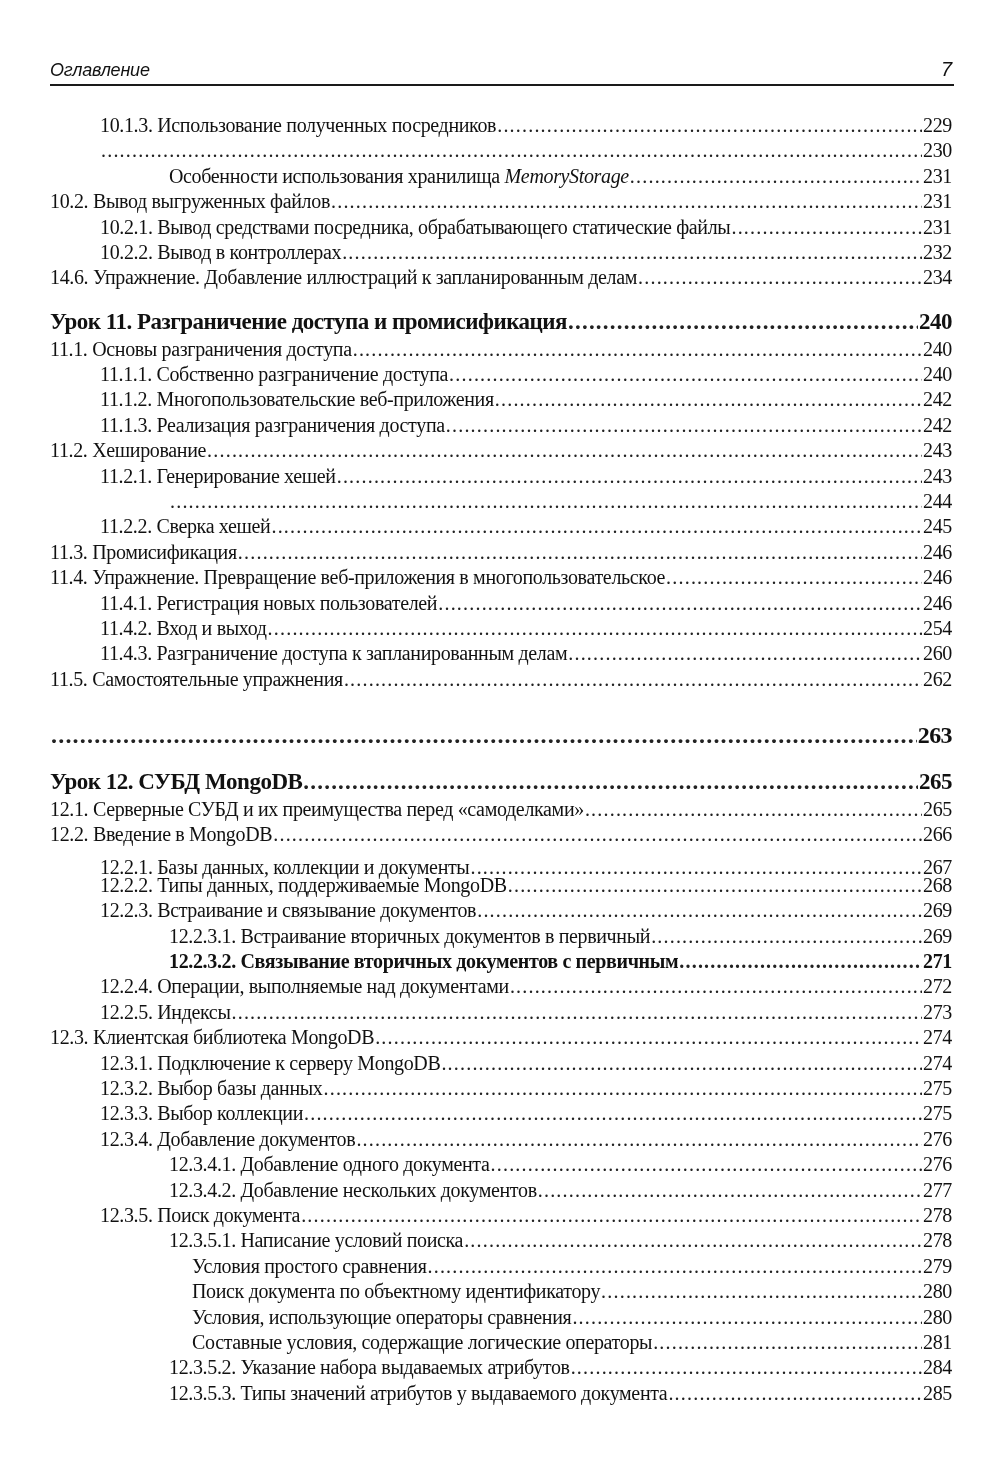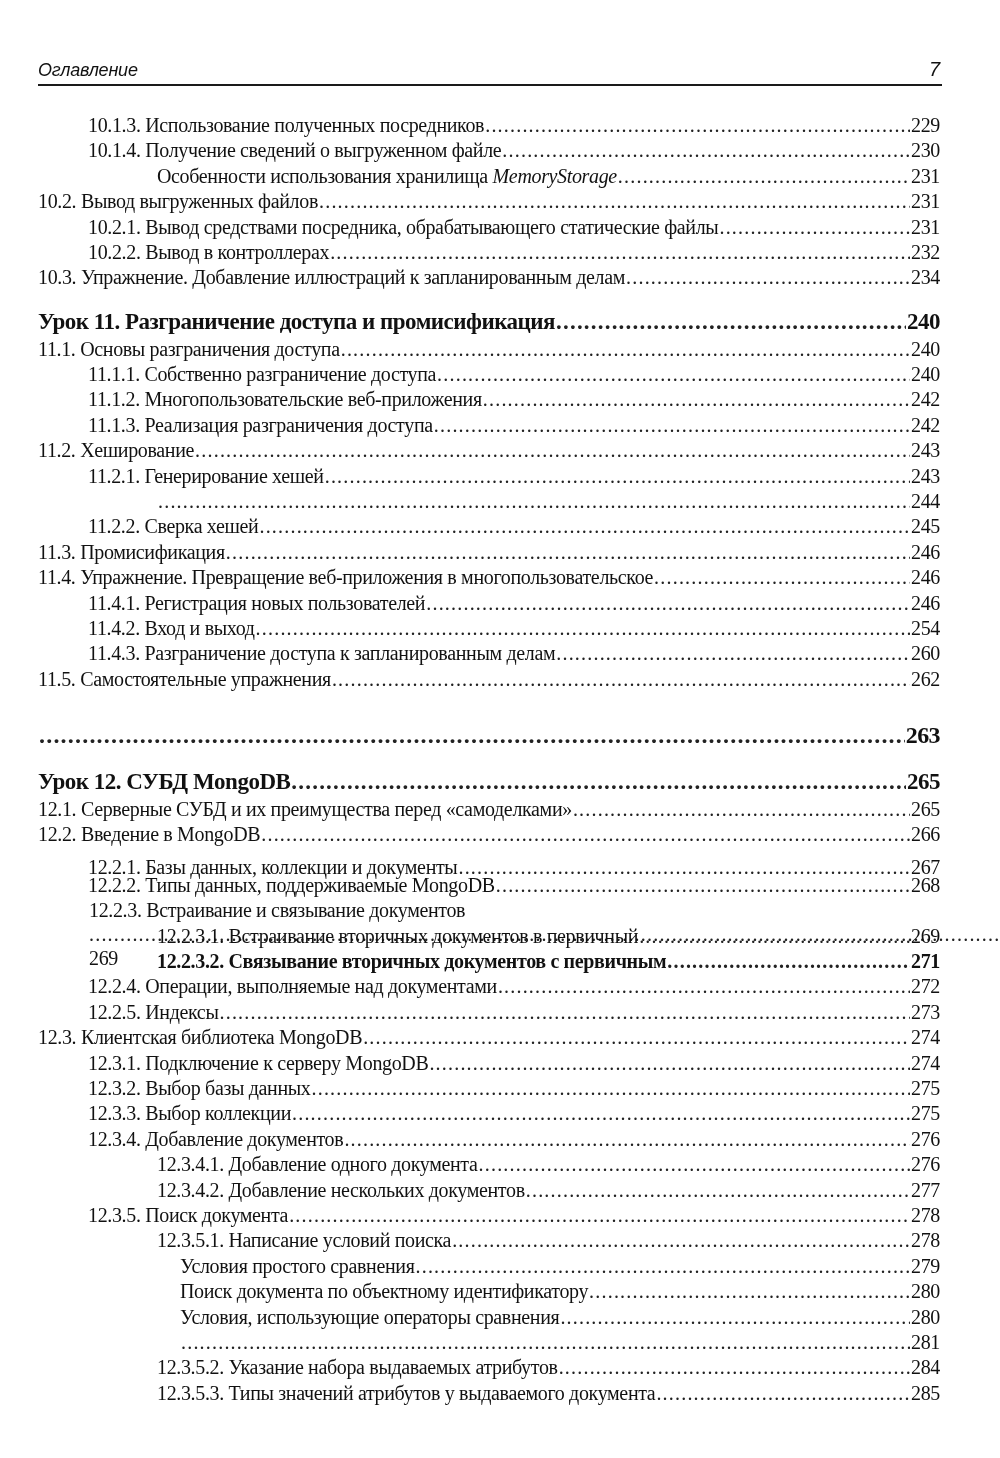--- a/index.html
+++ b/index.html
@@ -10,21 +10,21 @@
   body {
     width: 1000px;
     height: 1458px;
     position: relative;
     overflow: hidden;
     font-family: "Liberation Serif", "DejaVu Serif", serif;
     color: #111111;
   }
   .page {
     position: absolute;
-    left: 0; top: 0;
+    left: 12px; top: 0;
     width: 824px;
     height: 1458px;
   }
   .running-head {
     position: absolute;
     left: 38px;
     top: 58px;
     width: 904px;
     height: 26px;
     border-bottom: 2px solid #1a1a1a;
@@ -101,21 +101,20 @@
     <span class="running-page">7</span>
   </div>
 
   <div class="toc" id="toc">
       <div class="entry lvl2" style="top: 113px;">
         <span class="label">10.1.3. Использование полученных посредников</span>
         <span class="leader"></span>
         <span class="pg">229</span>
       </div>
       <div class="entry lvl2" style="top: 138.4px;">
-        <span class="label">10.1.4. Получение сведений о выгруженном файле</span>
         <span class="leader"></span>
         <span class="pg">230</span>
       </div>
       <div class="entry lvl3" style="top: 163.8px;">
         <span class="label">Особенности использования хранилища <span class="it">MemoryStorage</span></span>
         <span class="leader"></span>
         <span class="pg">231</span>
       </div>
       <div class="entry lvl1" style="top: 189.2px;">
         <span class="label">10.2. Вывод выгруженных файлов</span>
@@ -126,21 +125,21 @@
         <span class="label">10.2.1. Вывод средствами посредника, обрабатывающего статические файлы</span>
         <span class="leader"></span>
         <span class="pg">231</span>
       </div>
       <div class="entry lvl2" style="top: 240px;">
         <span class="label">10.2.2. Вывод в контроллерах</span>
         <span class="leader"></span>
         <span class="pg">232</span>
       </div>
       <div class="entry lvl1" style="top: 265.4px;">
-        <span class="label">10.3. Упражнение. Добавление иллюстраций к запланированным делам</span>
+        <span class="label">14.6. Упражнение. Добавление иллюстраций к запланированным делам</span>
         <span class="leader"></span>
         <span class="pg">234</span>
       </div>
       <div class="entry lesson" style="top: 310px;">
         <span class="label">Урок 11. Разграничение доступа и промисификация</span>
         <span class="leader"></span>
         <span class="pg">240</span>
       </div>
       <div class="entry lvl1" style="top: 336.5px;">
         <span class="label">11.1. Основы разграничения доступа</span>
@@ -233,21 +232,21 @@
       <div class="entry lvl2" style="top: 847.3px; margin-top: 8px;">
         <span class="label">12.2.1. Базы данных, коллекции и документы</span>
         <span class="leader"></span>
         <span class="pg">267</span>
       </div>
       <div class="entry lvl2" style="top: 872.7px;">
         <span class="label">12.2.2. Типы данных, поддерживаемые MongoDB</span>
         <span class="leader"></span>
         <span class="pg">268</span>
       </div>
-      <div class="entry lvl2" style="top: 898.1px; flex-direction: column;">
+      <div class="entry lvl2" style="top: 898.1px;">
         <span class="label">12.2.3. Встраивание и связывание документов</span>
         <span class="leader"></span>
         <span class="pg">269</span>
       </div>
       <div class="entry lvl3" style="top: 923.5px;">
         <span class="label">12.2.3.1. Встраивание вторичных документов в первичный</span>
         <span class="leader"></span>
         <span class="pg">269</span>
       </div>
       <div class="entry lvl3" style="top: 948.9px; font-weight: bold;">
@@ -319,20 +318,21 @@
         <span class="label">Поиск документа по объектному идентификатору</span>
         <span class="leader"></span>
         <span class="pg">280</span>
       </div>
       <div class="entry lvl4" style="top: 1304.5px;">
         <span class="label">Условия, использующие операторы сравнения</span>
         <span class="leader"></span>
         <span class="pg">280</span>
       </div>
       <div class="entry lvl4" style="top: 1329.9px;">
+        <span class="label">Составные условия, содержащие логические операторы</span>
         <span class="leader"></span>
         <span class="pg">281</span>
       </div>
       <div class="entry lvl3" style="top: 1355.3px; justify-content: center;">
         <span class="label">12.3.5.2. Указание набора выдаваемых атрибутов</span>
         <span class="leader"></span>
         <span class="pg">284</span>
       </div>
       <div class="entry lvl3" style="top: 1380.7px;">
         <span class="label">12.3.5.3. Типы значений атрибутов у выдаваемого документа</span>

